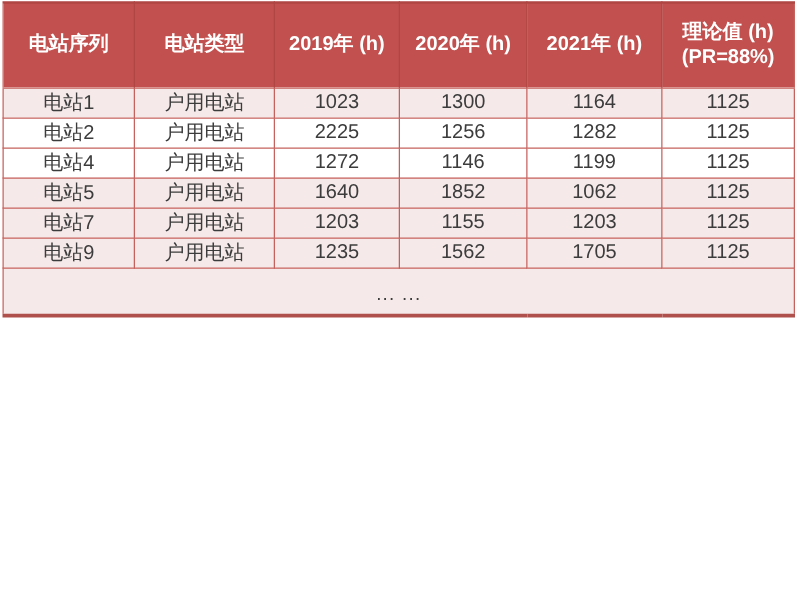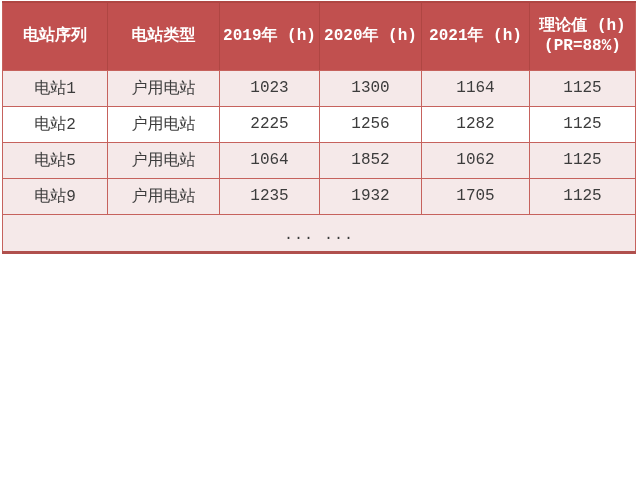--- a/index.html
+++ b/index.html
@@ -17,21 +17,20 @@
   html, body {
     width: 640px;
     height: 483px;
     background: var(--page-bg);
     font-family: "Liberation Sans", "DejaVu Sans", sans-serif;
     overflow: hidden;
   }
   .table-wrap {
     padding: 1px 0 0 2px;
     width: 638px;
-    font-family: Liberation Mono, monospace;
   }
   table.station-table {
     border-collapse: collapse;
     table-layout: fixed;
     width: 633px;
     border: 1px solid var(--grid);
     border-top: 2px solid var(--header-divider);
     border-bottom: 3px solid var(--bottom-border);
   }
   thead th {
@@ -45,21 +44,21 @@
     vertical-align: middle;
     border-left: 1px solid var(--header-divider);
     border-right: 1px solid var(--header-divider);
     border-bottom: 1px solid var(--grid);
     white-space: pre-line;
     padding: 0 2px;
   }
   thead th:first-child { border-left: none; }
   thead th:last-child { border-right: none; }
   tbody td {
-    height: 36px;
+    height: 24px;
     font-size: 16px;
     color: var(--cell-text);
     text-align: center;
     vertical-align: middle;
     border: 1px solid var(--grid);
     background: var(--row-bg);
   }
   tbody tr.alt td { background: var(--row-alt); }
   tfoot td {
     height: 38px;
@@ -107,33 +106,49 @@
           <td>1125</td>
         </tr>
         <tr>
           <td>电站2</td>
           <td>户用电站</td>
           <td>2225</td>
           <td>1256</td>
           <td>1282</td>
           <td>1125</td>
         </tr>
+        <tr>
+          <td>电站4</td>
+          <td>户用电站</td>
+          <td>1272</td>
+          <td>1146</td>
+          <td>1199</td>
+          <td>1125</td>
+        </tr>
         <tr class="alt">
           <td>电站5</td>
           <td>户用电站</td>
-          <td>1064</td>
+          <td>1640</td>
           <td>1852</td>
           <td>1062</td>
+          <td>1125</td>
+        </tr>
+        <tr class="alt">
+          <td>电站7</td>
+          <td>户用电站</td>
+          <td>1203</td>
+          <td>1155</td>
+          <td>1203</td>
           <td>1125</td>
         </tr>
         <tr class="alt">
           <td>电站9</td>
           <td>户用电站</td>
           <td>1235</td>
-          <td>1932</td>
+          <td>1562</td>
           <td>1705</td>
           <td>1125</td>
         </tr>
       </tbody>
     <tfoot>
       <tr>
         <td colspan="6">... ...</td>
       </tr>
     </tfoot>
   </table>

